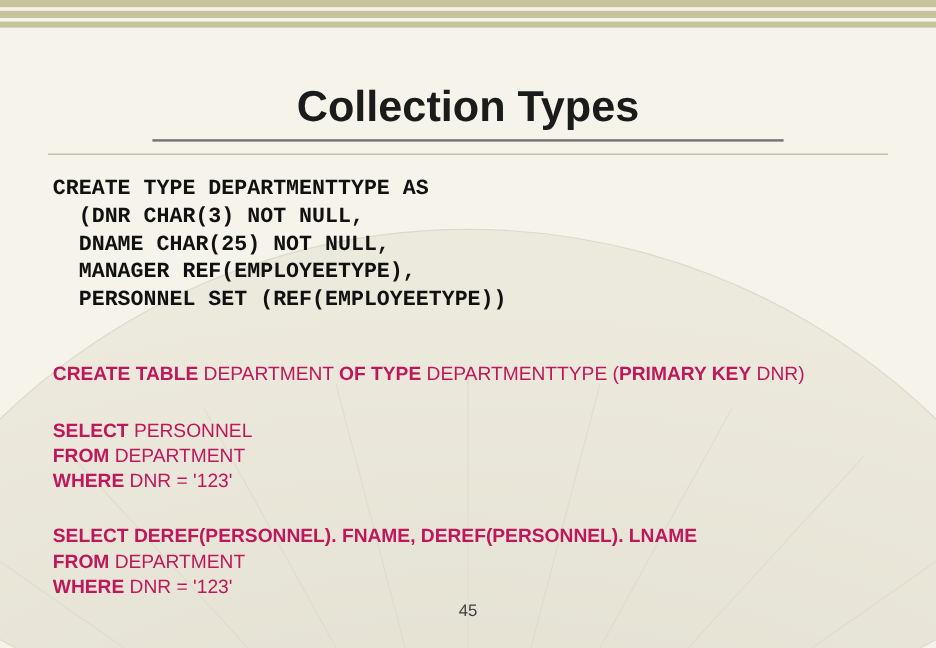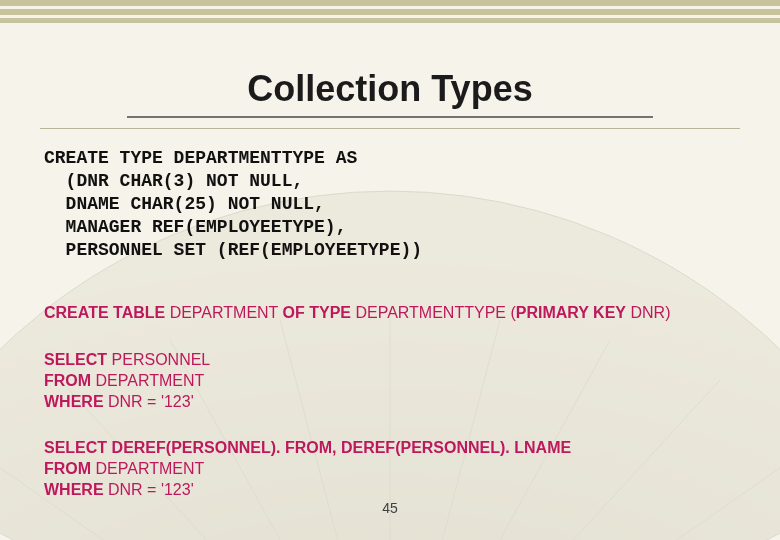--- a/index.html
+++ b/index.html
@@ -148,21 +148,21 @@
       <span class="kw">CREATE TABLE</span><span> DEPARTMENT </span><span class="kw">OF TYPE</span><span> DEPARTMENTTYPE (</span><span class="kw">PRIMARY KEY</span><span> DNR)</span>
     </div>
 
     <div class="sql-block">
       <span class="kw">SELECT</span><span> PERSONNEL</span><br>
       <span class="kw">FROM</span><span> DEPARTMENT</span><br>
       <span class="kw">WHERE</span><span> DNR = '123'</span>
     </div>
 
     <div class="sql-block" style="margin-bottom:0">
-      <span class="kw">SELECT</span><span class="kw"> DEREF(PERSONNEL). FROM, DEREF(PERSONNEL). LNAME</span><br>
+      <span class="kw">SELECT</span><span class="kw"> DEREF(PERSONNEL). FNAME, DEREF(PERSONNEL). LNAME</span><br>
       <span class="kw">FROM</span><span> DEPARTMENT</span><br>
       <span class="kw">WHERE</span><span> DNR = '123'</span>
     </div>
 
   </div>
 
   <div class="page-num">45</div>
 </div>
 
 </body></html>

